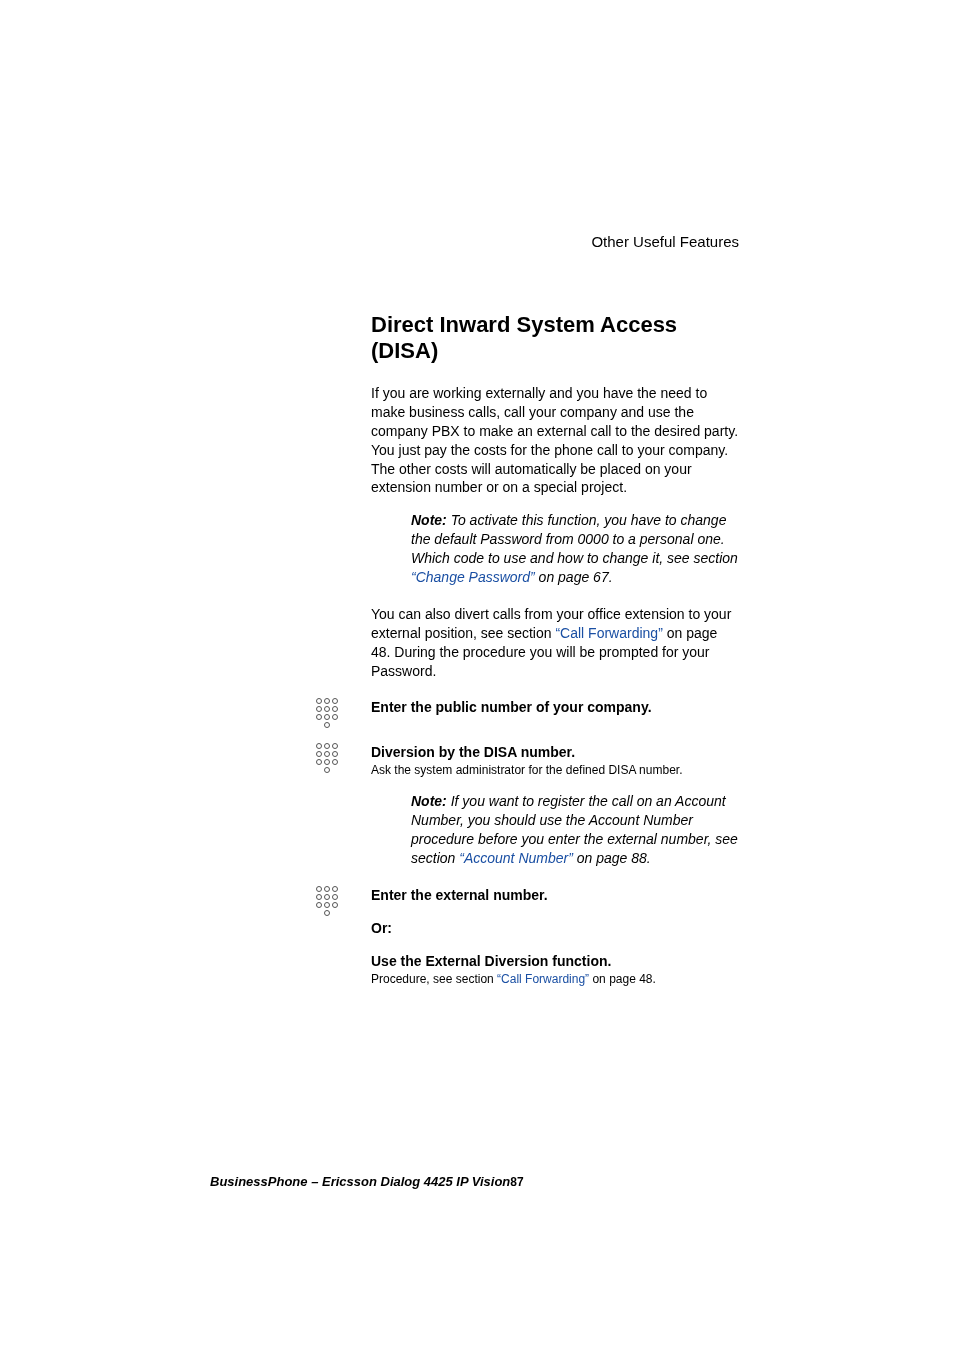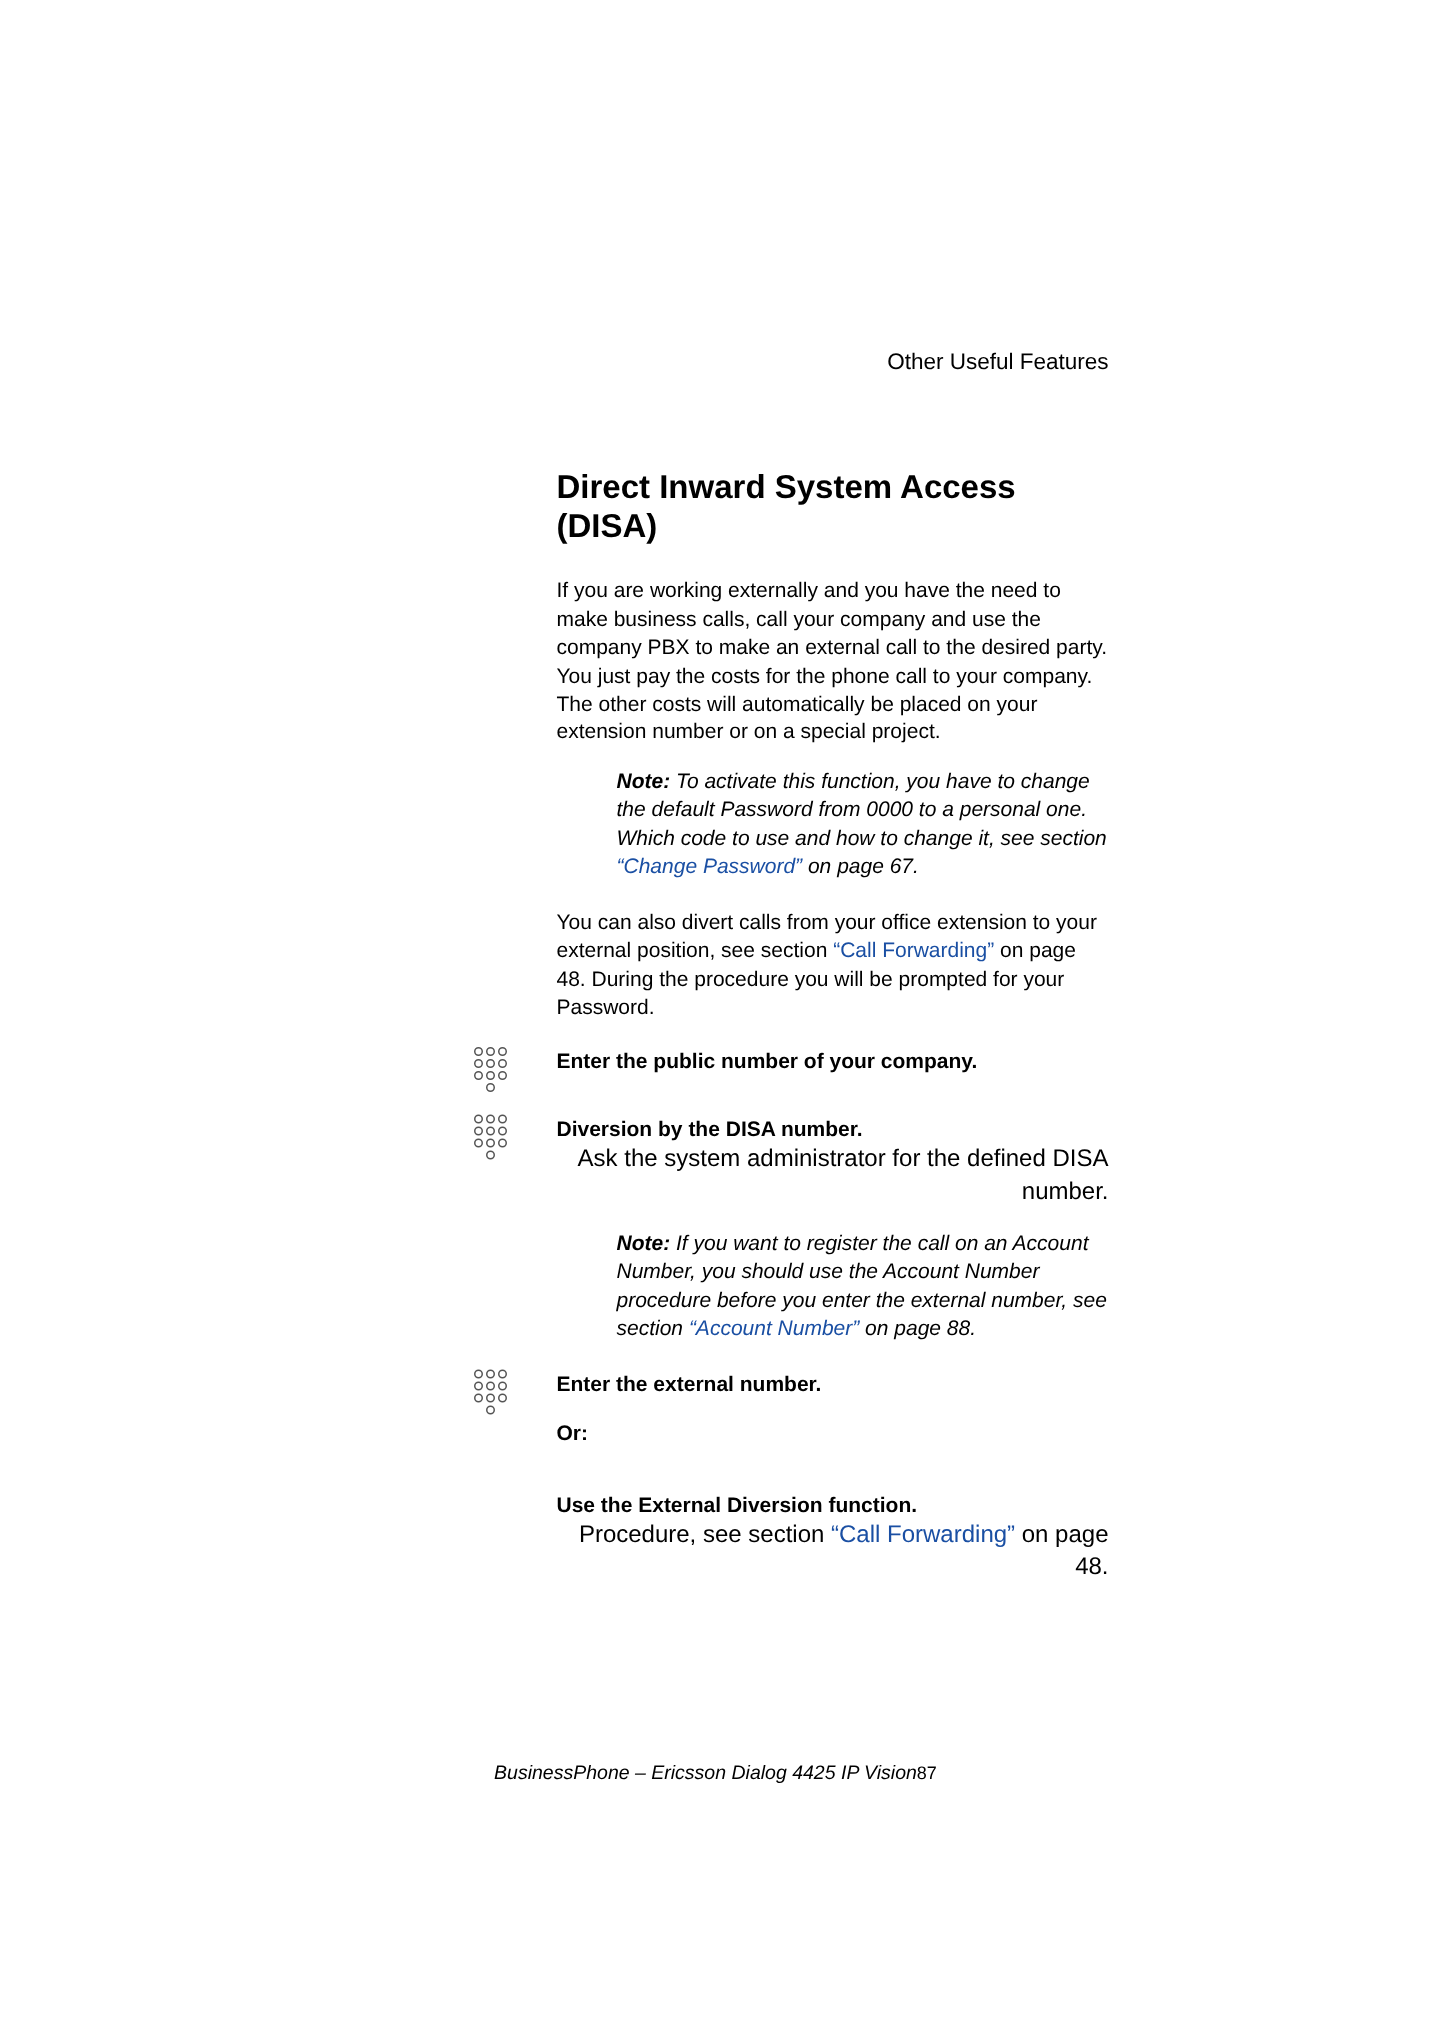--- a/index.html
+++ b/index.html
@@ -14,22 +14,22 @@
   .note-bold { font-weight: bold; font-style: italic; }
   .link { color: #1a4fa3; font-style: italic; }
   .link-normal { color: #1a4fa3; font-style: normal; }
   .row { position: relative; margin-bottom: 4px; }
   .keypad-col { position: absolute; left: -55px; top: 0; }
   .keypad-icon { display: block; }
   .keypad-icon .r { display: flex; gap: 2px; margin-bottom: 2px; }
   .keypad-icon .c { width: 6px; height: 6px; border: 1px solid #555; border-radius: 50%; }
   .keypad-icon .single { display: flex; justify-content: center; }
   .instr { font-size: 14px; font-weight: bold; line-height: 1.35; }
-  .instr-sub { font-size: 16px; font-weight: normal; line-height: 1.35; text-align: right; }
-  .footer { position: absolute; left: 210px; bottom: 162px; width: 534px; display: flex; justify-content: center; align-items: baseline; }
+  .instr-sub { font-size: 12px; font-weight: normal; line-height: 1.35; }
+  .footer { position: absolute; left: 210px; bottom: 162px; width: 534px; display: flex; justify-content: flex-start; align-items: baseline; font-weight: bold; }
   .footer-left { font-style: italic; font-size: 13px; color: #000; }
   .footer-right { font-size: 12px; color: #000; }
 </style>
 </head>
 <body>
 
 <div class="page">
 
   <div class="running-header">Other Useful Features</div>
 
@@ -127,21 +127,21 @@
               <span class="c"></span>
             </span>
           <span class="r single">
               <span class="c"></span>
             </span>
         </span>
       </div>
       <p class="instr">Enter the external number.</p>
     </div>
 
-    <p class="instr" style="margin-bottom:29px;">Or:</p>
+    <p class="instr" style="margin-bottom:14px;">Or:</p>
 
     <div class="row" style="margin-bottom:14px;">
       <p class="instr">Use the External Diversion function.</p>
       <p class="instr-sub">
         <span>Procedure, see section </span><a class="link-normal">“Call Forwarding”</a><span> on page 48.</span>
       </p>
     </div>
 
 
   </div>

